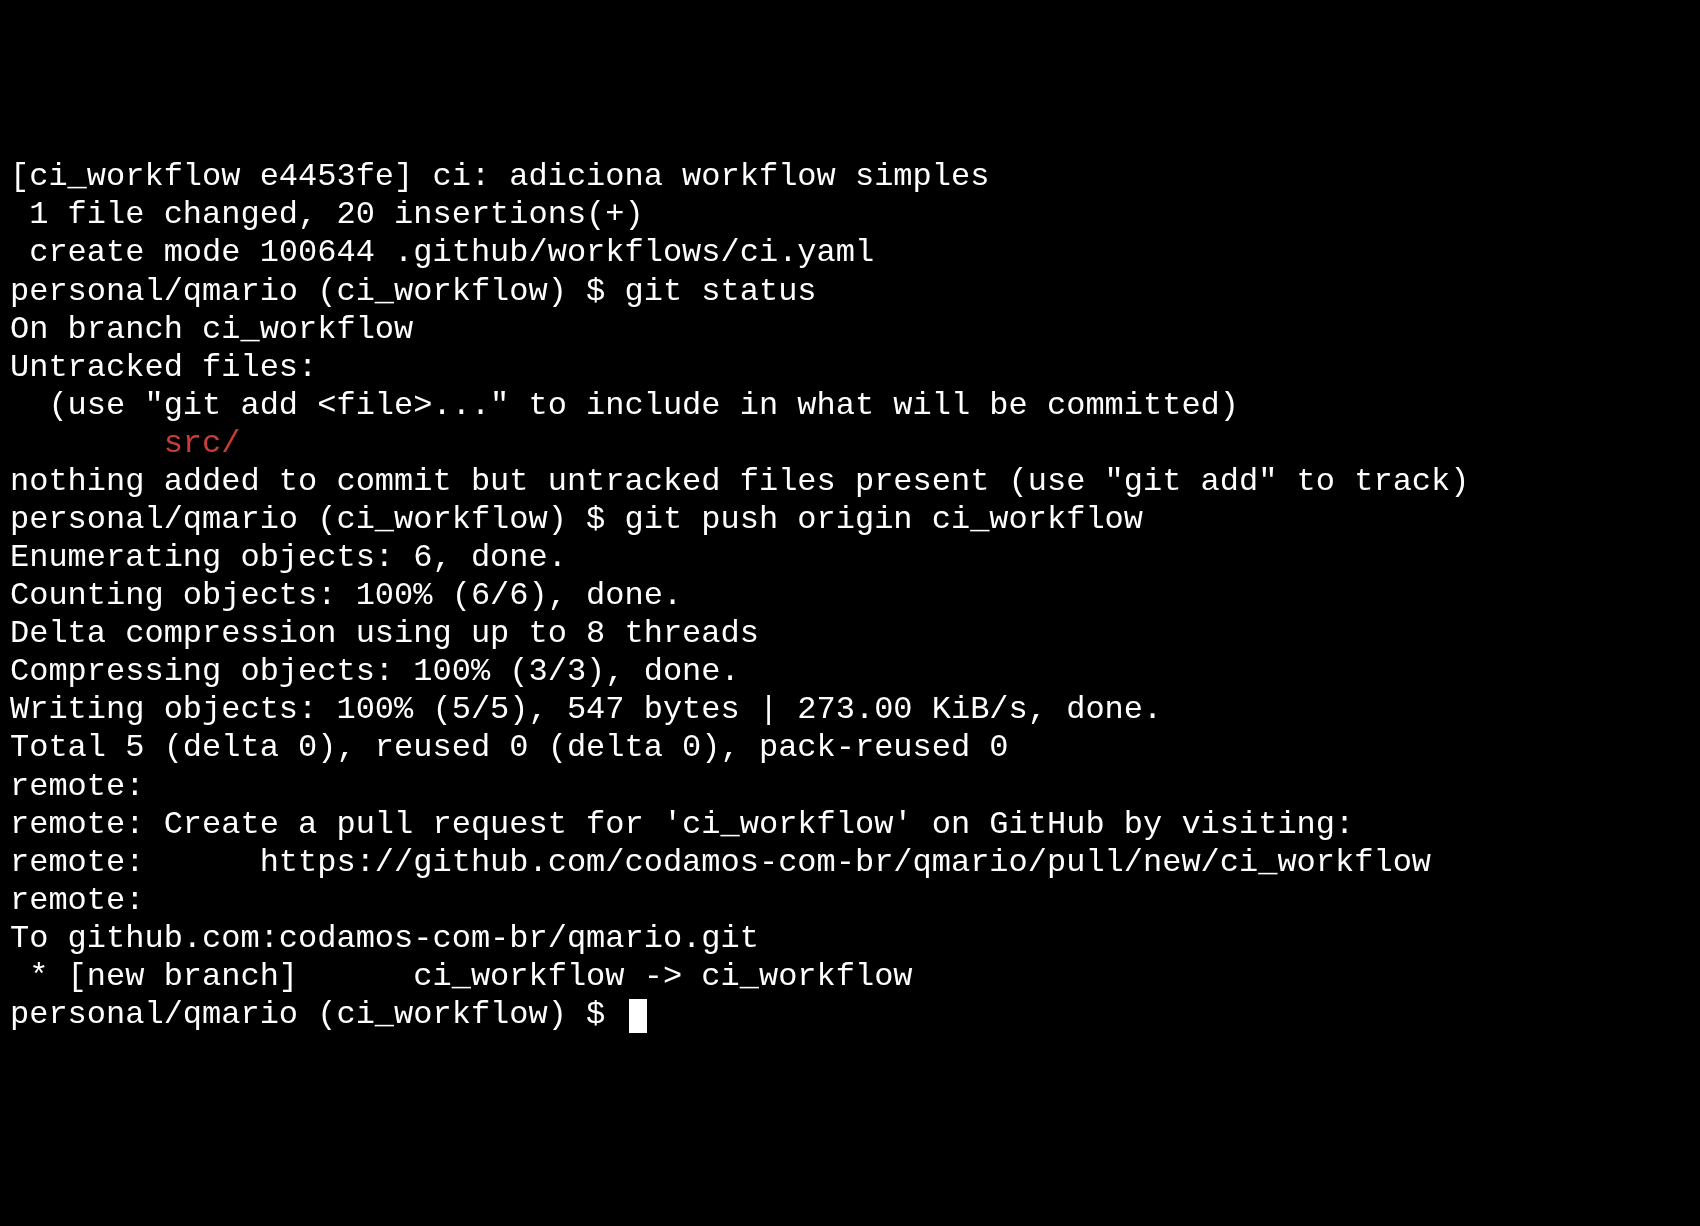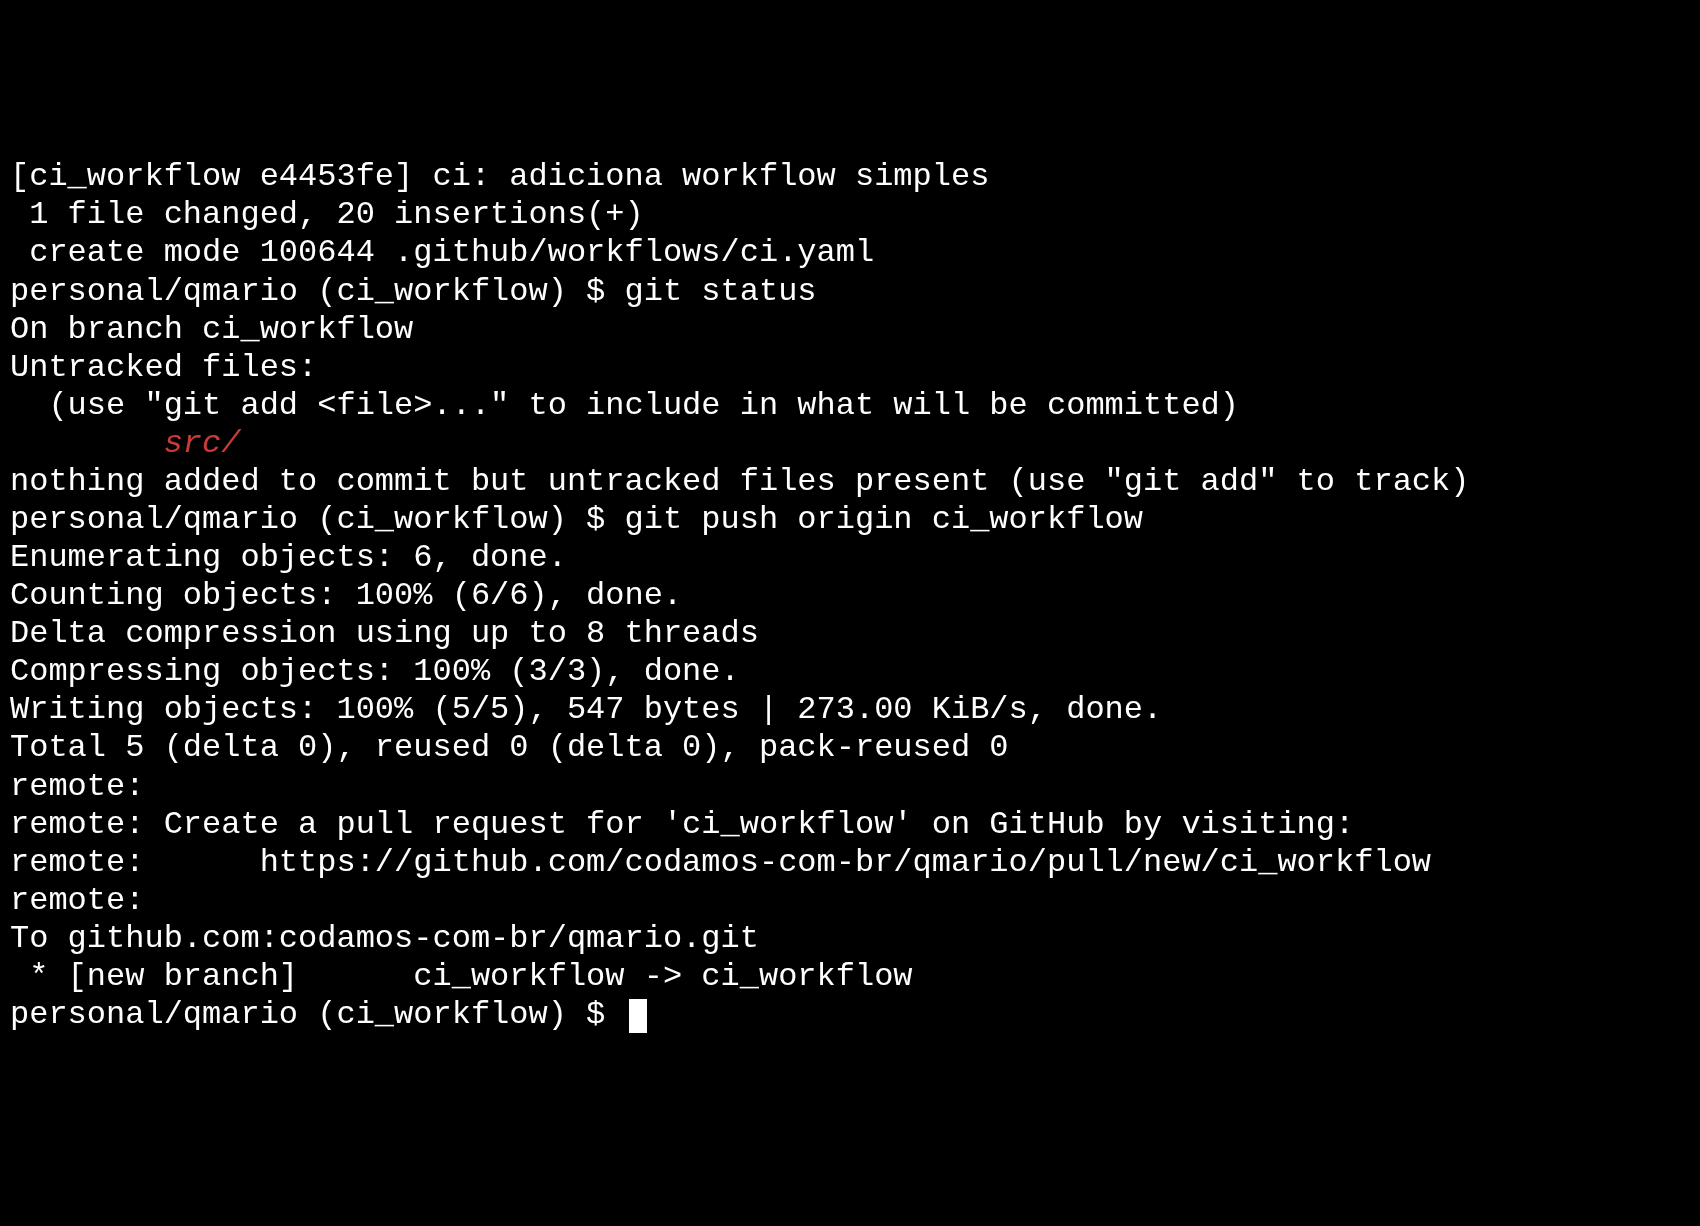--- a/index.html
+++ b/index.html
@@ -17,21 +17,20 @@
       width: 1700px;
       height: 1226px;
       overflow: hidden;
       white-space: pre;
     }
     .line {
       display: block;
     }
     .red {
       color: #c93c37;
-      font-style: italic;
     }
     .cursor {
       display: inline-block;
       width: 18px;
       height: 34px;
       background: #ffffff;
       vertical-align: text-bottom;
       margin-left: 4px;
     }
   </style>

